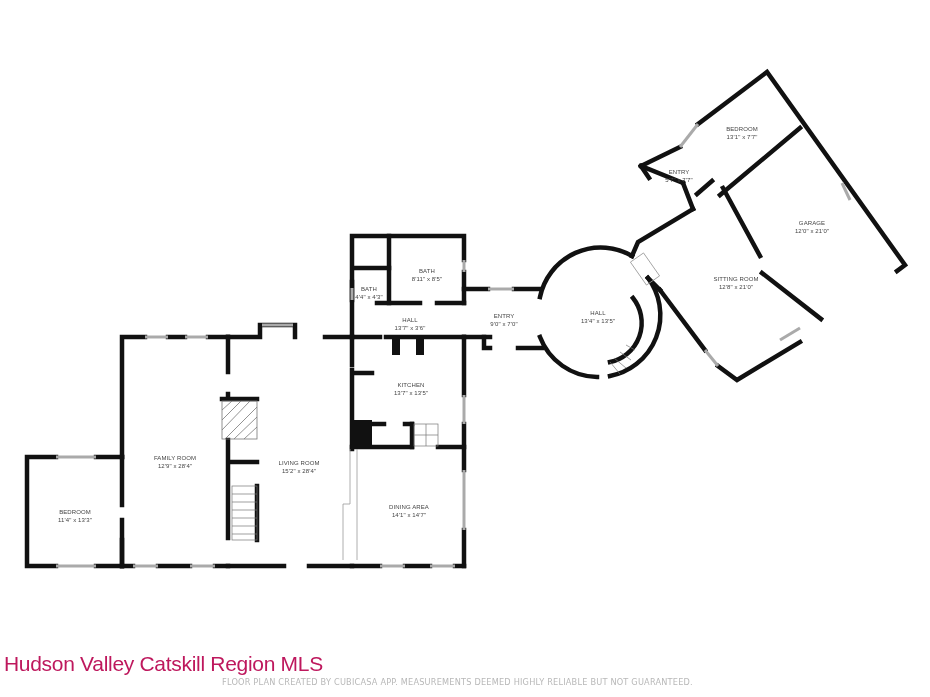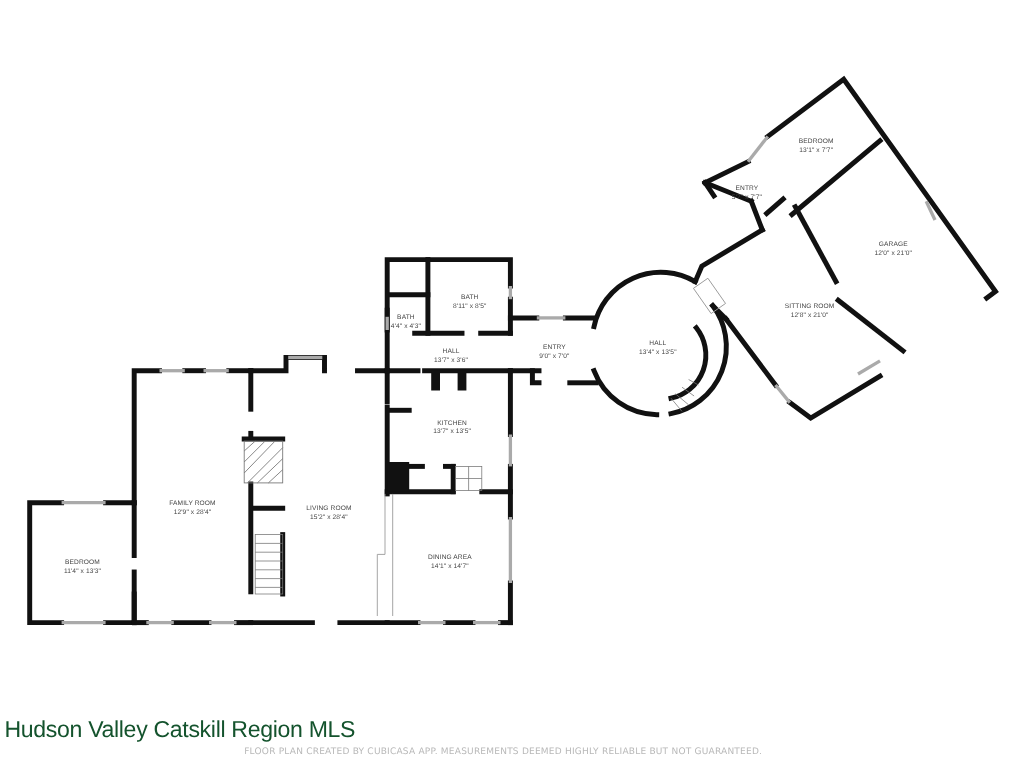--- a/index.html
+++ b/index.html
@@ -1,20 +1,20 @@
 <!DOCTYPE html>
 <html><head>
   <meta charset="utf-8">
   <style>
     html, body { margin: 0; padding: 0; background: #ffffff; }
     body { width: 930px; height: 697px; position: relative; overflow: hidden; font-family: "Liberation Sans", sans-serif; }
     #plan { position: absolute; left: 0; top: 0; width: 930px; height: 697px; }
     .room-label { position: absolute; font-family: "Liberation Sans", sans-serif; font-size: 6px; color: #444; text-align: center; line-height: 8px; transform: translate(-50%, -50%); white-space: nowrap; letter-spacing: 0.1px; }
     .room-label .dim { display: block; }
-    .watermark { position: absolute; left: 4px; top: 652px; font-family: "Liberation Sans", sans-serif; font-size: 21px; color: #14532d; letter-spacing: -0.3px; }
+    .watermark { position: absolute; left: 4px; top: 652px; font-family: "Liberation Sans", sans-serif; font-size: 21px; color: #be185d; letter-spacing: -0.3px; }
     .disclaimer { position: absolute; left: 222px; top: 677px; font-family: "DejaVu Sans", sans-serif; font-size: 8.2px; color: #b8b8b8; letter-spacing: 0.2px; }
   </style>
 </head>
 <body>
 
 <svg id="plan" viewBox="0 0 930 697" xmlns="http://www.w3.org/2000/svg">
   <g stroke="#111" stroke-width="4.5" fill="none" stroke-linecap="square">
 
     <polyline points="56,457 27,457 27,566 56,566"></polyline>
     <line x1="96" y1="457" x2="122" y2="457"></line>

